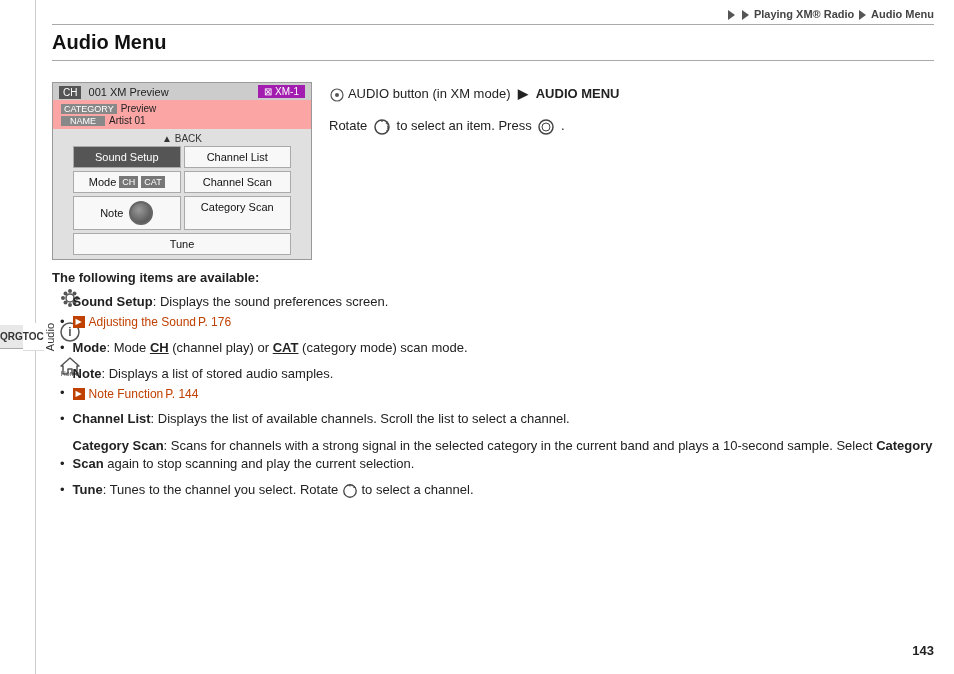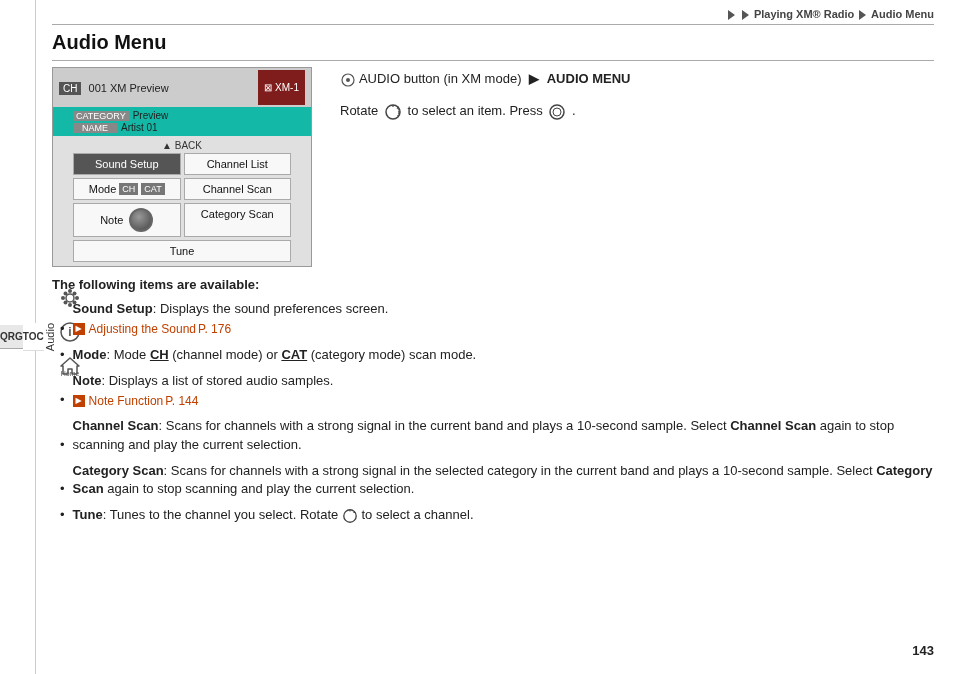--- a/index.html
+++ b/index.html
@@ -108,23 +108,23 @@
       color: #111;
       margin-bottom: 4px;
       border-bottom: 1px solid #aaa;
       padding-bottom: 6px;
     }
 
     
     #content-top {
       display: flex;
       flex-direction: row;
-      gap: 28px;
+      gap: 17px;
       margin-bottom: 10px;
-      margin-top: 6px;
+      margin-top: 21px;
     }
 
     
     #menu-screenshot {
       width: 260px;
       min-width: 260px;
       border: 1px solid #999;
       background: #f5f5f5;
       font-size: 11px;
     }
@@ -140,29 +140,29 @@
 
     .menu-top-bar .ch-label {
       background: #555;
       color: #fff;
       padding: 1px 4px;
       font-size: 10px;
       margin-right: 4px;
     }
 
     .menu-top-bar .xm-badge {
-      background: #7f1d1d;
+      background: #a21caf;
       color: #fff;
-      padding: 12px 6px;
+      padding: 1px 6px;
       font-size: 10px;
     }
 
     .menu-info-rows {
-      background: #14b8a6;
-      padding: 2px 20px;
+      background: #fca5a5;
+      padding: 2px 8px;
     }
 
     .menu-info-row {
       display: flex;
       align-items: center;
       margin: 1px 0;
       font-size: 10px;
     }
 
     .info-label {
@@ -459,36 +459,36 @@
         <span class="item-bold">Sound Setup</span><span>: Displays the sound preferences screen.</span><br>
         <a href="#" class="item-link">
             <span class="link-arrow">▶</span>
             <span>Adjusting the Sound</span> 
             <span>P. 176</span>
           </a>
       </div>
     </li>
     <li>
       <div class="item-content">
-        <span class="item-bold">Mode</span><span>: Mode </span><span class="ch-inline">CH</span><span> (channel mode) or </span><span class="ch-inline">CAT</span><span> (category mode) scan mode.</span>
+        <span class="item-bold">Mode</span><span>: Mode </span><span class="ch-inline">CH</span><span> (channel play) or </span><span class="ch-inline">CAT</span><span> (category mode) scan mode.</span>
       </div>
     </li>
     <li>
       <div class="item-content">
         <span class="item-bold">Note</span><span>: Displays a list of stored audio samples.</span><br>
         <a href="#" class="item-link">
             <span class="link-arrow">▶</span>
             <span>Note Function</span> 
             <span>P. 144</span>
           </a>
       </div>
     </li>
     <li>
       <div class="item-content">
-        <span class="item-bold">Channel Scan</span><span>: Scans for channels with a strong signal in the current band and plays a 10-second sample. Select </span><span class="item-bold">Channel Scan</span><span> again to stop scanning and play the current selection.</span>
+        <span class="item-bold">Channel List</span><span>: Displays the list of available channels. Scroll the list to select a channel.</span>
       </div>
     </li>
     <li>
       <div class="item-content">
         <span class="item-bold">Category Scan</span><span>: Scans for channels with a strong signal in the selected category in the current band and plays a 10-second sample. Select </span><span class="item-bold">Category Scan</span><span> again to stop scanning and play the current selection.</span>
       </div>
     </li>
     <li>
       <div class="item-content">
         <span class="item-bold">Tune</span><span>: Tunes to the channel you select. Rotate </span><svg class="svg-rotate" width="16" height="16" viewBox="0 0 18 18" style="vertical-align:middle;">

